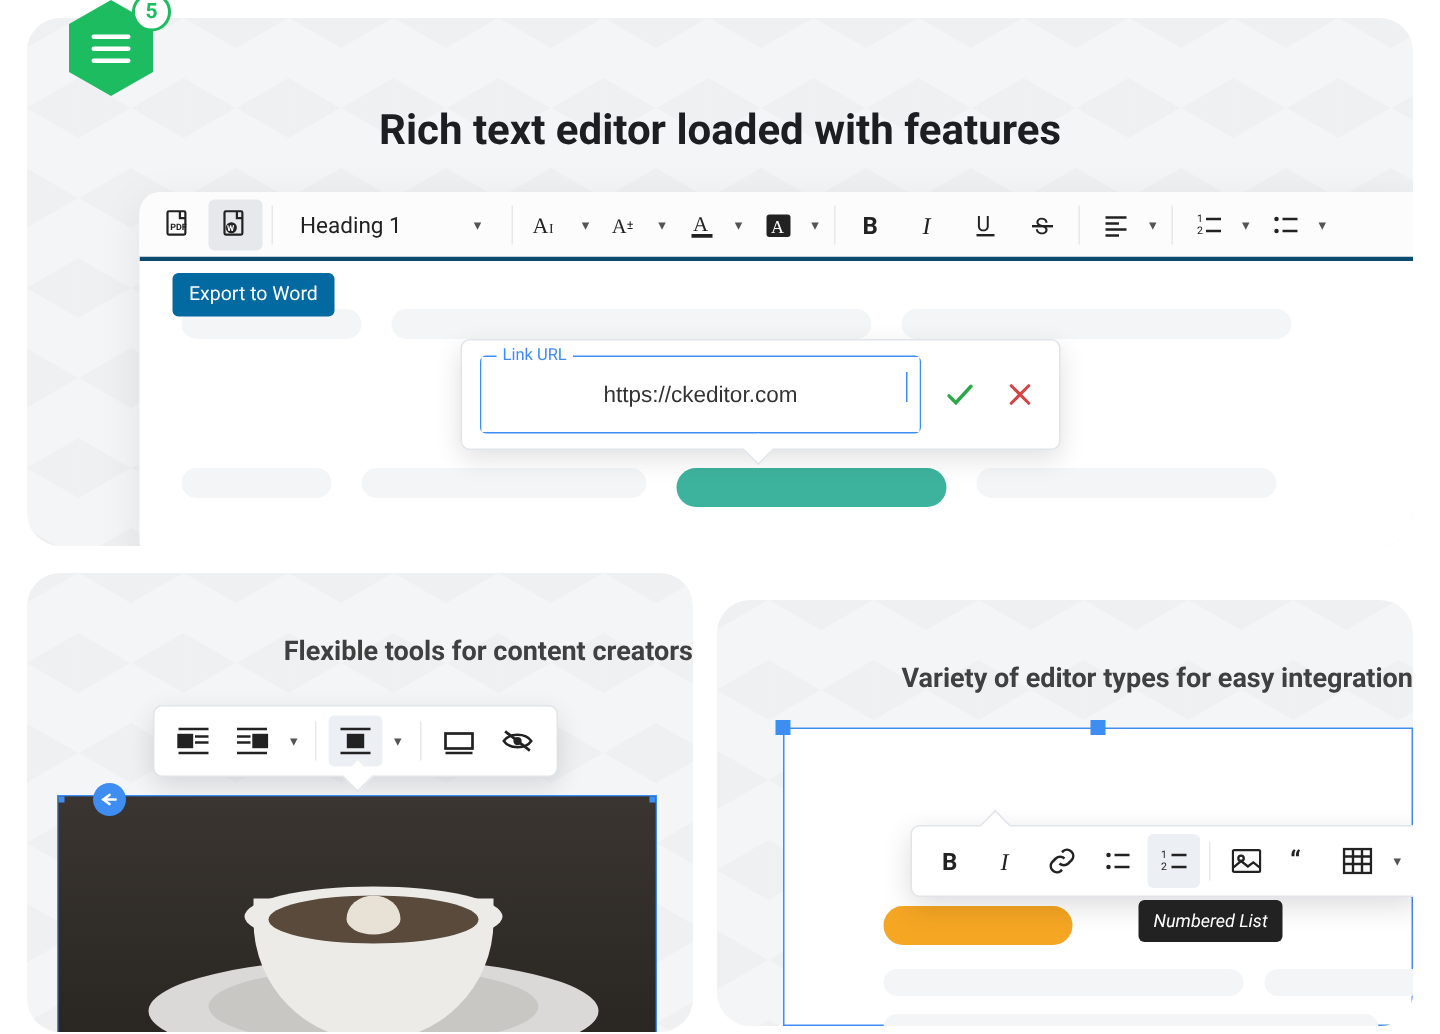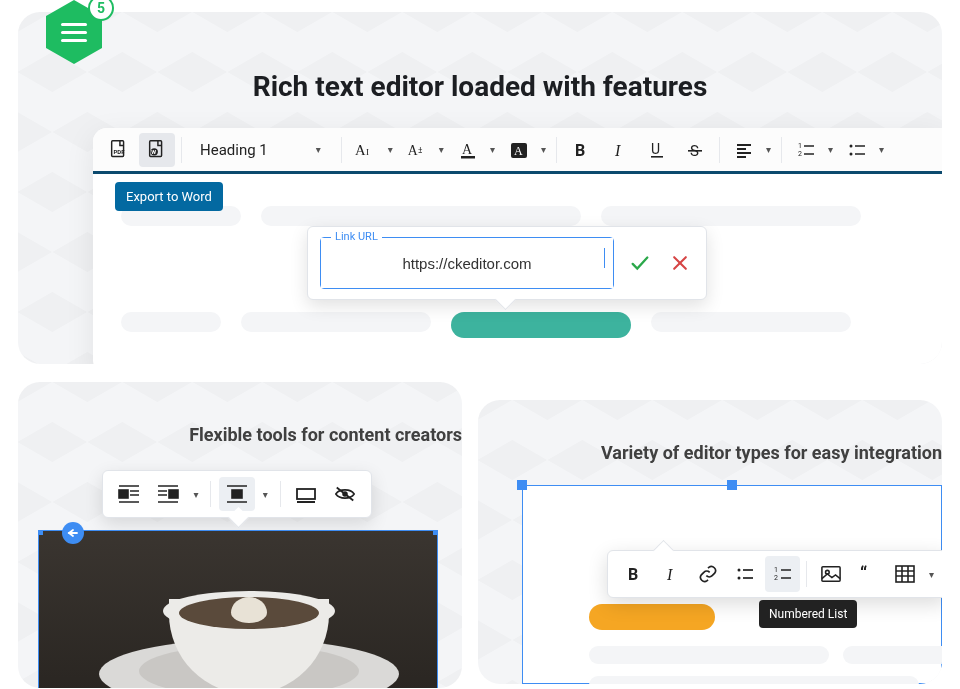--- a/index.html
+++ b/index.html
@@ -69,21 +69,21 @@
 
   
   .br-editor { position:absolute; top:85px; left:44px; right:0; bottom:0; background:#fff; border:1.5px solid #3E8DF3; border-radius:0;}
   .br-editor .handle{ background:#3E8DF3;}
   .br-toolbar { position:absolute; top:64px; left:84px; width:340px; background:#fff; border:1px solid #E1E4E9; border-radius:6px; box-shadow:0 6px 20px rgba(0,0,0,0.14); height:48px; display:flex; align-items:center; padding:0 8px; gap:2px;}
   .br-toolbar::before{ content:""; position:absolute; top:-8px; left:48px; width:14px; height:14px; background:#fff; border-left:1px solid #E1E4E9; border-top:1px solid #E1E4E9; transform:rotate(45deg);}
   .br-tb-btn { width:38px; height:36px; display:flex; align-items:center; justify-content:center; border-radius:4px; cursor:pointer;}
   .br-tb-btn.active{ background:#ECEFF3;}
   .yellow-pill { position:absolute; top:118px; left:66px; width:126px; height:26px; background:#F5A623; border-radius:13px;}
   .br-ph { position:absolute; height:18px; background:#F4F5F7; border-radius:10px;}
-  .tooltip2 { position:absolute; top:114px; left:236px; background:#222; color:#fff; font-size:12px; padding:7px 10px; border-radius:4px; white-space:nowrap;}
+  .tooltip2 { position:absolute; top:114px; left:236px; background:#222; color:#fff; font-size:12px; padding:7px 10px; border-radius:4px; white-space:nowrap;font-style:italic;}
 
   svg { display:block; }
 </style>
 </head>
 <body>
 
 <div class="logo-badge">
   <div class="hexagon">
     <div class="hex-lines">
         <span></span>

